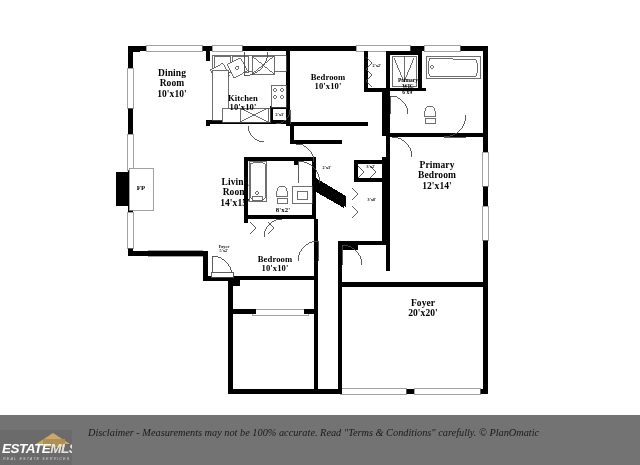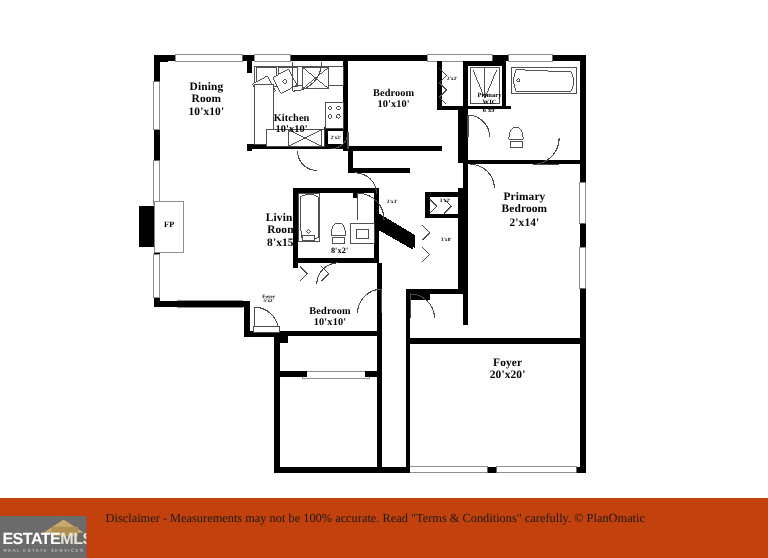--- a/index.html
+++ b/index.html
@@ -31,21 +31,22 @@
   .lbl-lg{font-size:9.5px;}
   .lbl-md{font-size:8.6px;}
   .lbl-sm{font-size:5.4px;}
   .lbl-xs{font-size:4.1px;}
   .lbl-fp{font-size:6.8px;}
 
   #footer{
     position:absolute;
     left:0;top:415px;
     width:640px;height:50px;
-    background:#c2410c;
+    background:#737373;
+    font-style:italic;
   }
   #disclaimer{
     position:absolute;
     left:88px;top:12px;
     font-family:"Liberation Serif", serif;
     font-size:10.3px;
     color:#1a1a1a;
     white-space:nowrap;
   }
   #logo{
@@ -369,27 +370,27 @@
 
   <div class="room-label lbl-sm" style="left:390px;top:78px;width:36px;">
     <span class="nm">Primary</span>
     <span class="nm">WIC</span>
     <span class="dim">6'x9'</span>
   </div>
 
   <div class="room-label lbl-lg" style="left:398px;top:160px;width:78px;">
     <span class="nm">Primary</span>
     <span class="nm">Bedroom</span>
-    <span class="dim">2'x14'</span>
+    <span class="dim">12'x14'</span>
   </div>
 
   <div class="room-label lbl-lg" style="left:155px;top:177px;width:66px;margin-left:47px;">
     <span class="nm">Living</span>
     <span class="nm">Room</span>
-    <span class="dim">8'x15'</span>
+    <span class="dim">14'x15'</span>
   </div>
 
   <div class="room-label lbl-md" style="left:238px;top:255px;width:74px;">
     <span class="nm">Bedroom</span>
     <span class="dim">10'x10'</span>
   </div>
 
   <div class="room-label lbl-lg" style="left:382px;top:298px;width:82px;">
     <span class="nm">Foyer</span>
     <span class="dim">20'x20'</span>

